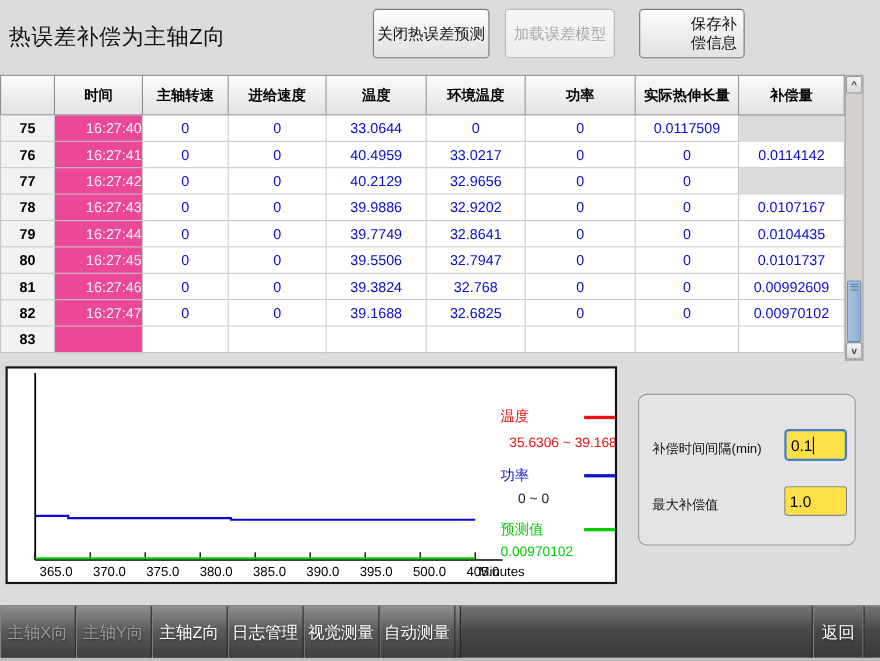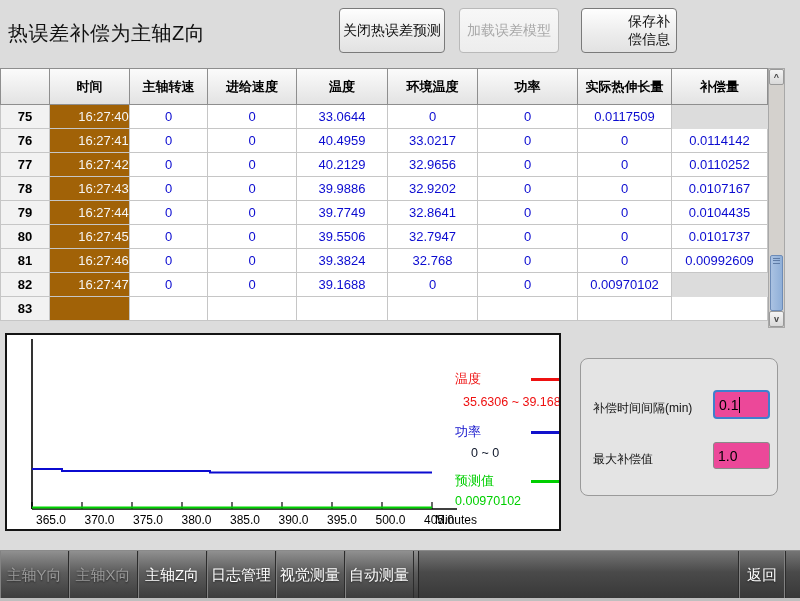--- a/index.html
+++ b/index.html
@@ -19,21 +19,21 @@
   #table { position:absolute; left:0; top:68px; width:768px; }
   .t-head { display:grid; grid-template-columns:50px 80px 78px 89px 91px 90px 100px 94px 96px; height:37px; }
   .th { background:linear-gradient(#fbfbfb,#e3e3e3); border-top:1px solid #8e8e8e; border-bottom:1px solid #8e8e8e;
         border-right:1px solid #8e8e8e; display:flex; align-items:center; justify-content:center;
         font-size:13px; font-weight:bold; color:#000; }
   .th:first-child { border-left:1px solid #8e8e8e; }
   .t-row { display:grid; grid-template-columns:50px 80px 78px 89px 91px 90px 100px 94px 96px; height:24px; }
   .td { background:#fff; border-right:1px solid #c6c6c6; border-bottom:1px solid #c6c6c6;
         display:flex; align-items:center; justify-content:center; font-size:13px; color:#0b0bd0; }
   .td.idx { background:#f2f2f2; color:#000; font-weight:bold; border-left:1px solid #c6c6c6; }
-  .td.time { background:#a16207; color:#f5f5f5;padding-left:28px; }
+  .td.time { background:#ec4899; color:#f5f5f5;padding-left:28px; }
 
   
   #scrollbar { position:absolute; left:768px; top:68px; width:17px; height:260px;
                background:#d4d1cd; border:1px solid #a8a8a8; }
   .sb-btn { position:absolute; left:0; width:15px; height:16px;
             background:linear-gradient(#f4f4f4,#d9d9d9); border:1px solid #9a9a9a; border-radius:2px;
             display:flex; align-items:center; justify-content:center; font-size:9px; color:#444; font-weight:bold; }
   #sb-up { top:0; }
   #sb-down { bottom:0; }
   #sb-thumb { position:absolute; left:1px; top:186px; width:13px; height:56px;
@@ -49,21 +49,21 @@
   #minutes-label { position:absolute; left:428px; top:178px; font-size:12px; color:#000; }
   .lg-row { position:absolute; left:448px; width:108px; display:flex; align-items:center; }
   .lg-name { font-size:13px; }
   .lg-swatch { margin-left:auto; width:32px; height:3px; }
   .lg-value { position:absolute; font-size:12.5px; white-space:nowrap; }
 
   
   #settings { position:absolute; left:580px; top:358px; width:198px; height:138px;
               border:1px solid #9a9a9a; border-radius:8px; background:#e4e4e4; }
   .set-label { position:absolute; left:12px; font-size:12px; color:#111; }
-  .set-input { position:absolute; left:132px; width:57px; background:#ec4899; font-size:14px; color:#000;
+  .set-input { position:absolute; left:132px; width:57px; background:#fde047; font-size:14px; color:#000;
                display:flex; align-items:center; padding-left:4px; }
   #input-interval { top:31px; height:29px; border:2px solid #3f7fce; border-radius:4px; }
   #input-maxcomp  { top:83px; height:27px; border:1px solid #8a8a8a; border-radius:3px; }
   .caret { display:inline-block; width:1px; height:16px; background:#000; margin-left:1px; }
 
   
   #nav { position:absolute; left:0; top:550px; width:800px; height:48px;
          background:linear-gradient(#757575,#4a4a4a 45%,#383838); border-top:1px solid #8a8a8a; }
   #nav-strip { position:absolute; left:0; top:0; height:48px; width:419px;
                background:linear-gradient(#909090,#5c5c5c 45%,#3c3c3c);
@@ -125,21 +125,20 @@
       </div>
       <div class="t-row">
         <div class="td idx">77</div>
         <div class="td time">16:27:42</div>
         <div class="td">0</div>
         <div class="td">0</div>
         <div class="td">40.2129</div>
         <div class="td">32.9656</div>
         <div class="td">0</div>
         <div class="td">0</div>
-        <div class="td">0.0110252</div>
       </div>
       <div class="t-row">
         <div class="td idx">78</div>
         <div class="td time">16:27:43</div>
         <div class="td">0</div>
         <div class="td">0</div>
         <div class="td">39.9886</div>
         <div class="td">32.9202</div>
         <div class="td">0</div>
         <div class="td">0</div>
@@ -177,20 +176,21 @@
         <div class="td">0</div>
         <div class="td">0</div>
         <div class="td">0.00992609</div>
       </div>
       <div class="t-row">
         <div class="td idx">82</div>
         <div class="td time">16:27:47</div>
         <div class="td">0</div>
         <div class="td">0</div>
         <div class="td">39.1688</div>
+        <div class="td">32.6825</div>
         <div class="td">0</div>
         <div class="td">0</div>
         <div class="td">0.00970102</div>
       </div>
       <div class="t-row">
         <div class="td idx">83</div>
         <div class="td time"></div>
         <div class="td"></div>
         <div class="td"></div>
         <div class="td"></div>
@@ -266,22 +266,22 @@
       <span class="caret"></span>
   </div>
   <div class="set-label" style="top:92px;">最大补偿值</div>
   <div class="set-input" id="input-maxcomp">
     <span>1.0</span>
   </div>
 </div>
 
 <div id="nav">
   <div id="nav-strip">
+      <div class="nav-btn disabled">主轴X向</div>
       <div class="nav-btn disabled">主轴Y向</div>
-      <div class="nav-btn disabled">主轴X向</div>
       <div class="nav-btn">主轴Z向</div>
       <div class="nav-btn">日志管理</div>
       <div class="nav-btn">视觉测量</div>
       <div class="nav-btn">自动测量</div>
     </div>
   <div id="back-btn">返回</div>
 </div>
 <div id="bottom-strip"></div>
 
 </body></html>

